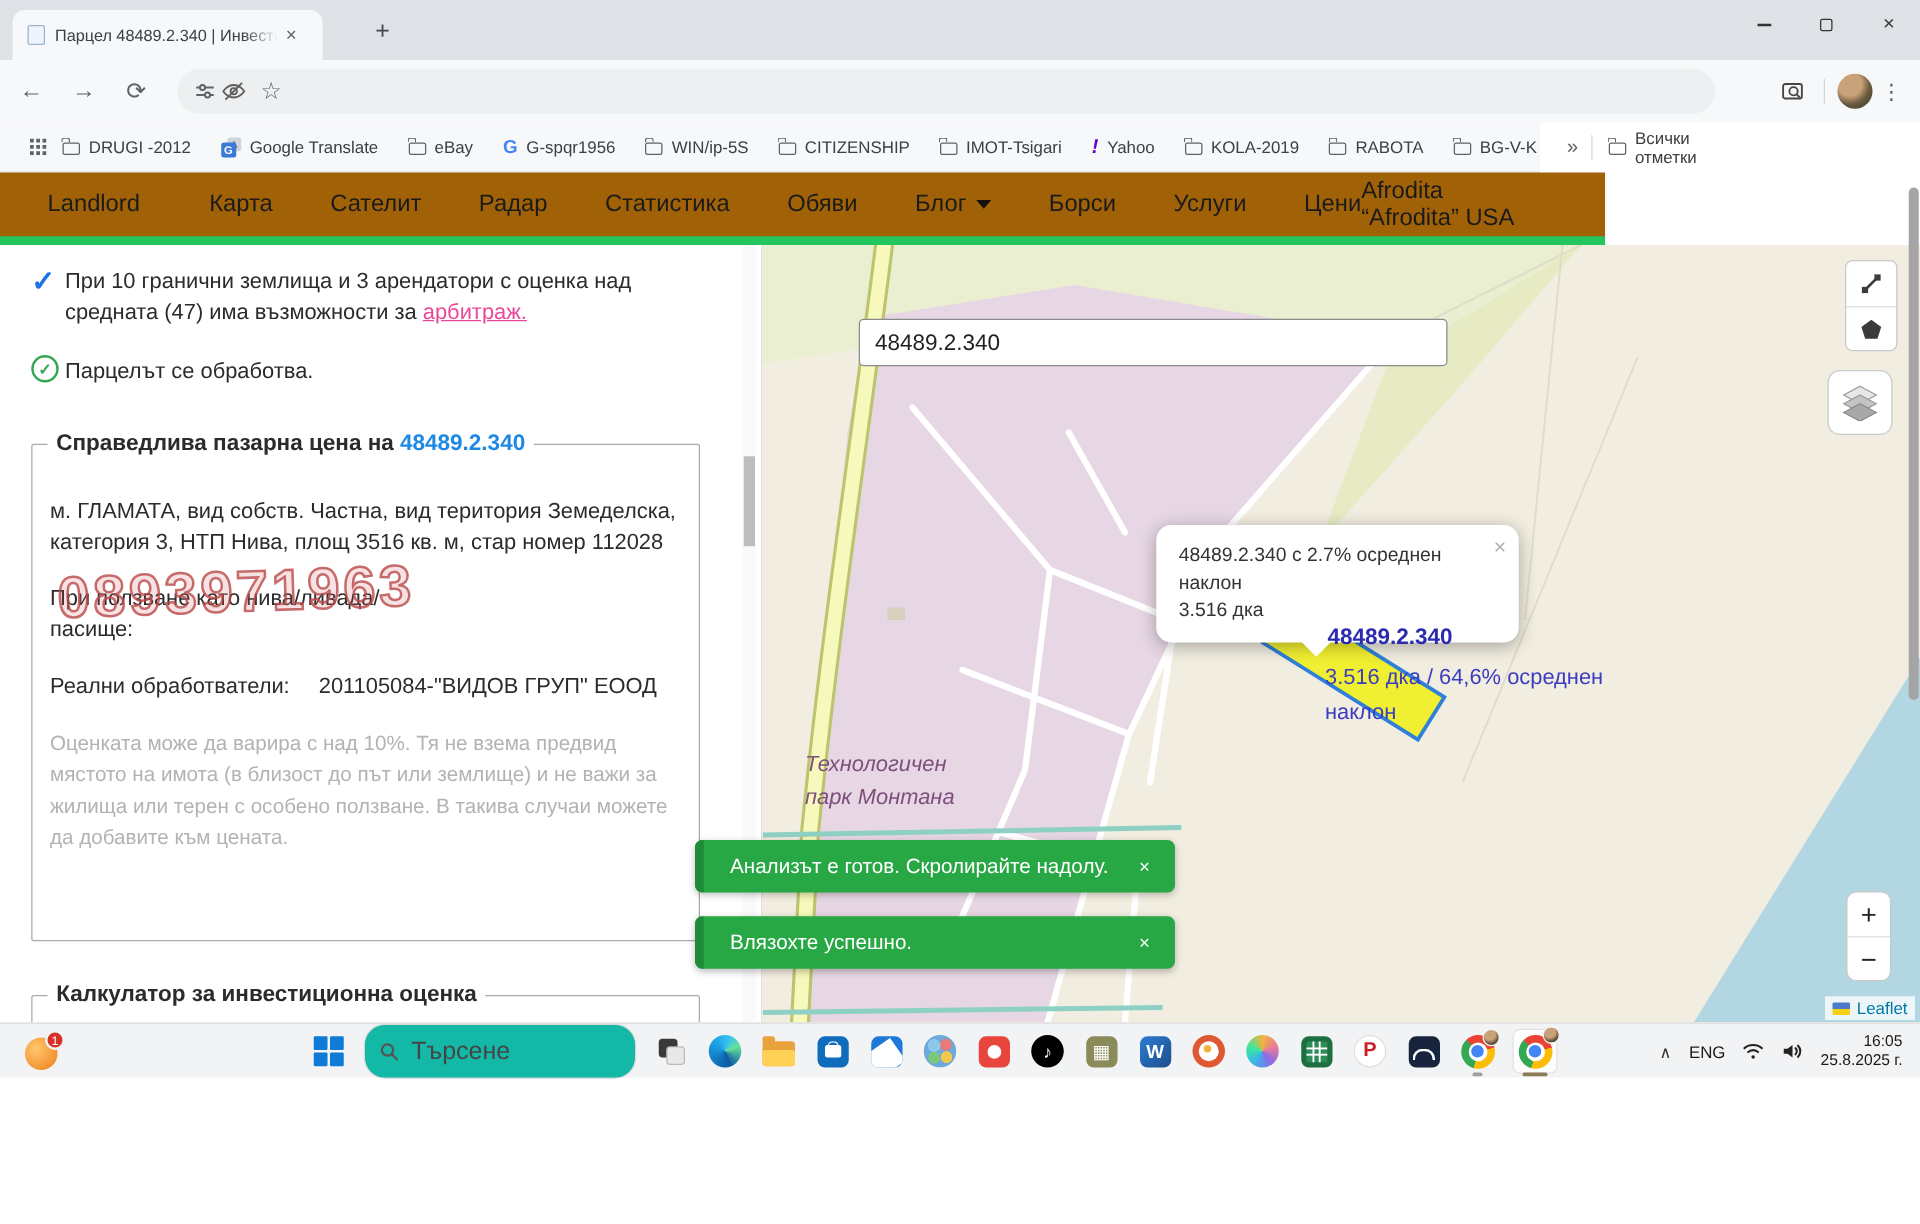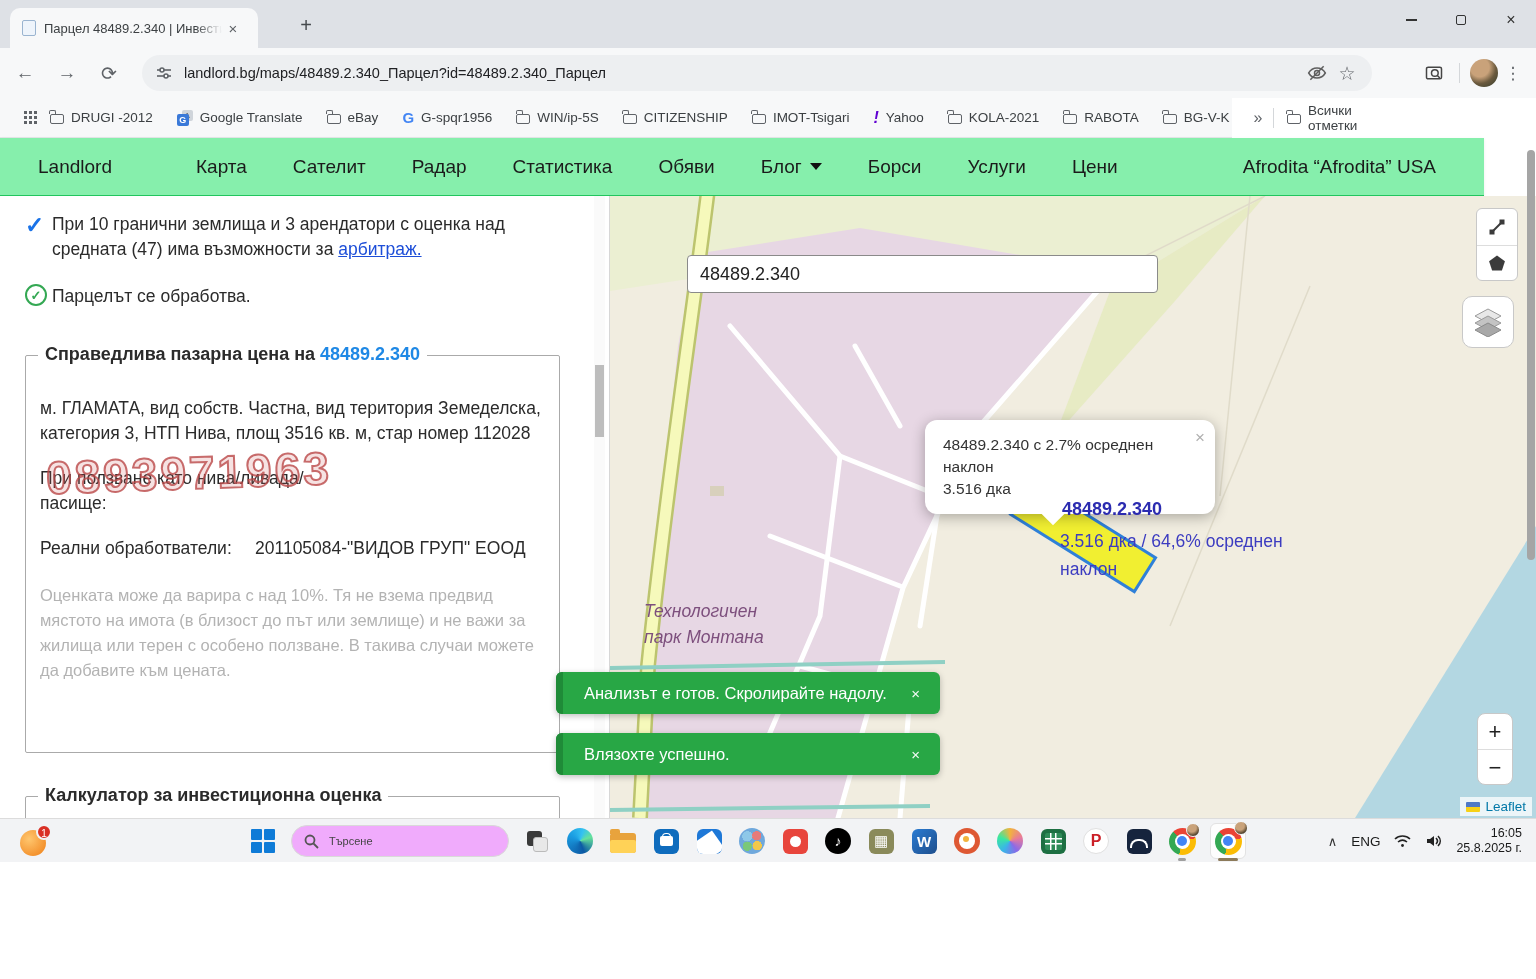--- a/index.html
+++ b/index.html
@@ -43,37 +43,37 @@
   .gt-icon { position:relative; width:16px; height:16px; }
   .gt-icon .a { position:absolute; left:5px; top:0; width:11px; height:11px; background:#cfd4da; border-radius:2px; color:#5f6368; font-size:8px; text-align:center; line-height:11px; }
   .gt-icon .g { position:absolute; left:0; top:4px; width:12px; height:12px; background:#3a79d8; border-radius:2px; color:#fff; font-size:9px; font-weight:bold; text-align:center; line-height:12px; }
   .g-multi { font-weight:bold; font-size:15px; color:#4285f4; }
   .yahoo-ic { font-weight:bold; font-size:16px; color:#6001d2; font-style:italic; }
   .bmk-overflow { font-size:16px; color:#5f6368; margin-right:10px; }
   .bmk-sep { width:1px; height:20px; background:#d4d7da; margin-right:14px; }
   .bmk-right { margin-left:auto; margin-right:18px; display:flex; align-items:center; }
 
   
-  .sitenav { position:absolute; left:0; top:138px; width:1484px; height:58px; background:#86efac; border-bottom:1px solid #22c55e; box-shadow:0 1px 3px rgba(0,0,0,0.08); display:flex; align-items:center; font-size:19px; color:#1b1b1b; }
+  .sitenav { position:absolute; left:0; top:138px; width:1284px; height:58px; background:#a16207; border-bottom:7px solid #22c55e; box-shadow:0 1px 3px rgba(0,0,0,0.08); display:flex; align-items:center; font-size:19px; color:#1b1b1b; }
   .brand { margin-left:38px; width:120px; }
   .navitems { display:flex; align-items:center; gap:46px; margin-left:38px; }
   .navitem { display:flex; align-items:center; }
   .caret-down { width:0; height:0; border:6px solid transparent; border-top:7px solid #111; margin-left:8px; margin-top:6px; }
   .nav-user { margin-left:auto; margin-right:48px; }
 
   
   .content { position:absolute; left:0; top:196px; width:1536px; height:622px; }
 
   
   .panel { position:absolute; left:0; top:0; width:610px; height:622px; background:#fff; border-right:1px solid #d7d7d7; overflow:hidden; font-size:17.5px; color:#2b2b2b; }
   .notice { position:absolute; left:25px; display:flex; }
   .check-blue { color:#1a73e8; font-size:23px; font-weight:bold; width:27px; flex:0 0 auto; }
   .circle-check { width:22px; height:22px; border:2px solid #34a853; border-radius:50%; color:#34a853; font-size:13px; font-weight:bold; text-align:center; line-height:19px; flex:0 0 auto; margin-right:5px; }
   .notice-text { width:500px; line-height:25px; }
-  .link { color:#1d4ed8; }
+  .link { color:#ec4899; }
   .fieldset { position:absolute; left:25px; width:535px; border:1px solid #aaa; border-radius:2px; background:#fff; }
   .legend { position:absolute; top:-12px; left:12px; background:#fff; padding:0 7px; font-weight:bold; font-size:18px; white-space:nowrap; }
   .legend .id { color:#1e88e5; }
   .fs-inner { padding:14px; }
   .desc { margin-top:26px; width:505px; line-height:25px; }
   .row { display:flex; margin-top:20px; }
   .row .lab { font-weight:normal; width:312px; flex:0 0 auto; line-height:25px; }
   .row .val { line-height:25px; }
   .val-green { color:#2e9e52; width:180px; }
   .disclaimer { margin-top:22px; color:#b3b3b3; font-size:16.5px; width:502px; line-height:25px; }
@@ -113,21 +113,21 @@
   .toast .tclose { position:absolute; right:20px; font-size:15px; opacity:0.95; cursor:pointer; }
 
   
   .taskbar { position:absolute; left:0; top:818px; width:1536px; height:44px; background:#f2f3f5; border-top:1px solid #dcdcdc; }
   .widgets { position:absolute; left:20px; top:7px; width:30px; height:30px; }
   .widgets .sun { width:26px; height:26px; border-radius:50%; background:radial-gradient(circle at 35% 35%, #ffc66e, #ef7f17); margin-top:4px; }
   .widgets .badge { position:absolute; right:-2px; top:-2px; width:16px; height:16px; background:#d93025; border-radius:50%; color:#fff; font-size:10px; text-align:center; line-height:16px; border:2px solid #f2f3f5; }
   .tb-center { position:absolute; left:248px; top:0; height:44px; display:flex; align-items:center; gap:13px; }
   .start { width:26px; height:26px; display:grid; grid-template-columns:11px 11px; grid-template-rows:11px 11px; gap:2px; padding:1px; }
   .start i { background:#0f7bd7; border-radius:1px; }
-  .tb-search { width:218px; height:32px; background:#f0abfc; border:1px solid #d9d9d9; border-radius:17px; display:flex; align-items:center; padding:0 12px; color:#454545; font-size:11px; }
+  .tb-search { width:218px; height:44px; background:#14b8a6; border:1px solid #d9d9d9; border-radius:17px; display:flex; align-items:center; padding:0 12px; color:#454545; font-size:20px; }
   .tb-search svg { margin-right:10px; }
   .tbicon { width:30px; height:30px; display:flex; align-items:center; justify-content:center; position:relative; }
   .ic-sq { width:25px; height:25px; border-radius:6px; display:flex; align-items:center; justify-content:center; }
   .taskview { position:relative; width:24px; height:24px; }
   .taskview .b { position:absolute; left:2px; top:2px; width:15px; height:15px; background:#3a3a3a; border-radius:3px; }
   .taskview .f { position:absolute; right:1px; bottom:1px; width:15px; height:15px; background:#e8e8e8; border:1px solid #bbb; border-radius:3px; }
   .edge { width:26px; height:26px; border-radius:50%; background:conic-gradient(from 160deg, #0c59a4, #1b9de2 40%, #35c1f1 60%, #66e29a 75%, #0c59a4); }
   .folder-ic { position:relative; width:26px; height:20px; margin-top:3px; }
   .folder-ic .back { position:absolute; inset:0; background:#e8a33d; border-radius:3px; }
   .folder-ic .back::before { content:""; position:absolute; top:-4px; left:0; width:10px; height:5px; background:#e8a33d; border-radius:2px 2px 0 0; }
@@ -200,21 +200,20 @@
     <div class="navbtn">⟳</div>
     <div class="omnibox">
       <svg class="site-ctl-icon" viewBox="0 0 16 16">
           <g stroke="#5f6368" stroke-width="1.6" fill="none">
             <line x1="1" y1="5" x2="15" y2="5"></line>
             <line x1="1" y1="11" x2="15" y2="11"></line>
             <circle cx="6" cy="5" r="2" fill="#f7f8f9"></circle>
             <circle cx="10" cy="11" r="2" fill="#f7f8f9"></circle>
           </g>
         </svg>
-      <span class="url-text">landlord.bg/maps/48489.2.340_Парцел?id=48489.2.340_Парцел</span>
       <span class="omni-ic">
         <svg width="20" height="20" viewBox="0 0 24 24" fill="none" stroke="#5f5f5f" stroke-width="1.8">
             <path d="M2 12s3.5-6 10-6 10 6 10 6-3.5 6-10 6S2 12 2 12z"></path>
             <circle cx="12" cy="12" r="3"></circle>
             <line x1="4" y1="20" x2="20" y2="4"></line>
           </svg>
       </span>
       <span class="omni-ic star">☆</span>
     </div>
     <div class="toolbar-right">
@@ -266,21 +265,21 @@
     <div class="bmk">
         <span class="fold"></span>
         <span class="lbl">IMOT-Tsigari</span>
       </div>
     <div class="bmk">
         <span class="yahoo-ic">!</span>
         <span class="lbl">Yahoo</span>
       </div>
     <div class="bmk">
         <span class="fold"></span>
-        <span class="lbl">KOLA-2021</span>
+        <span class="lbl">KOLA-2019</span>
       </div>
     <div class="bmk">
         <span class="fold"></span>
         <span class="lbl">RABOTA</span>
       </div>
     <div class="bmk">
         <span class="fold"></span>
         <span class="lbl">BG-V-K</span>
       </div>
     <span class="bmk-overflow">»</span>

